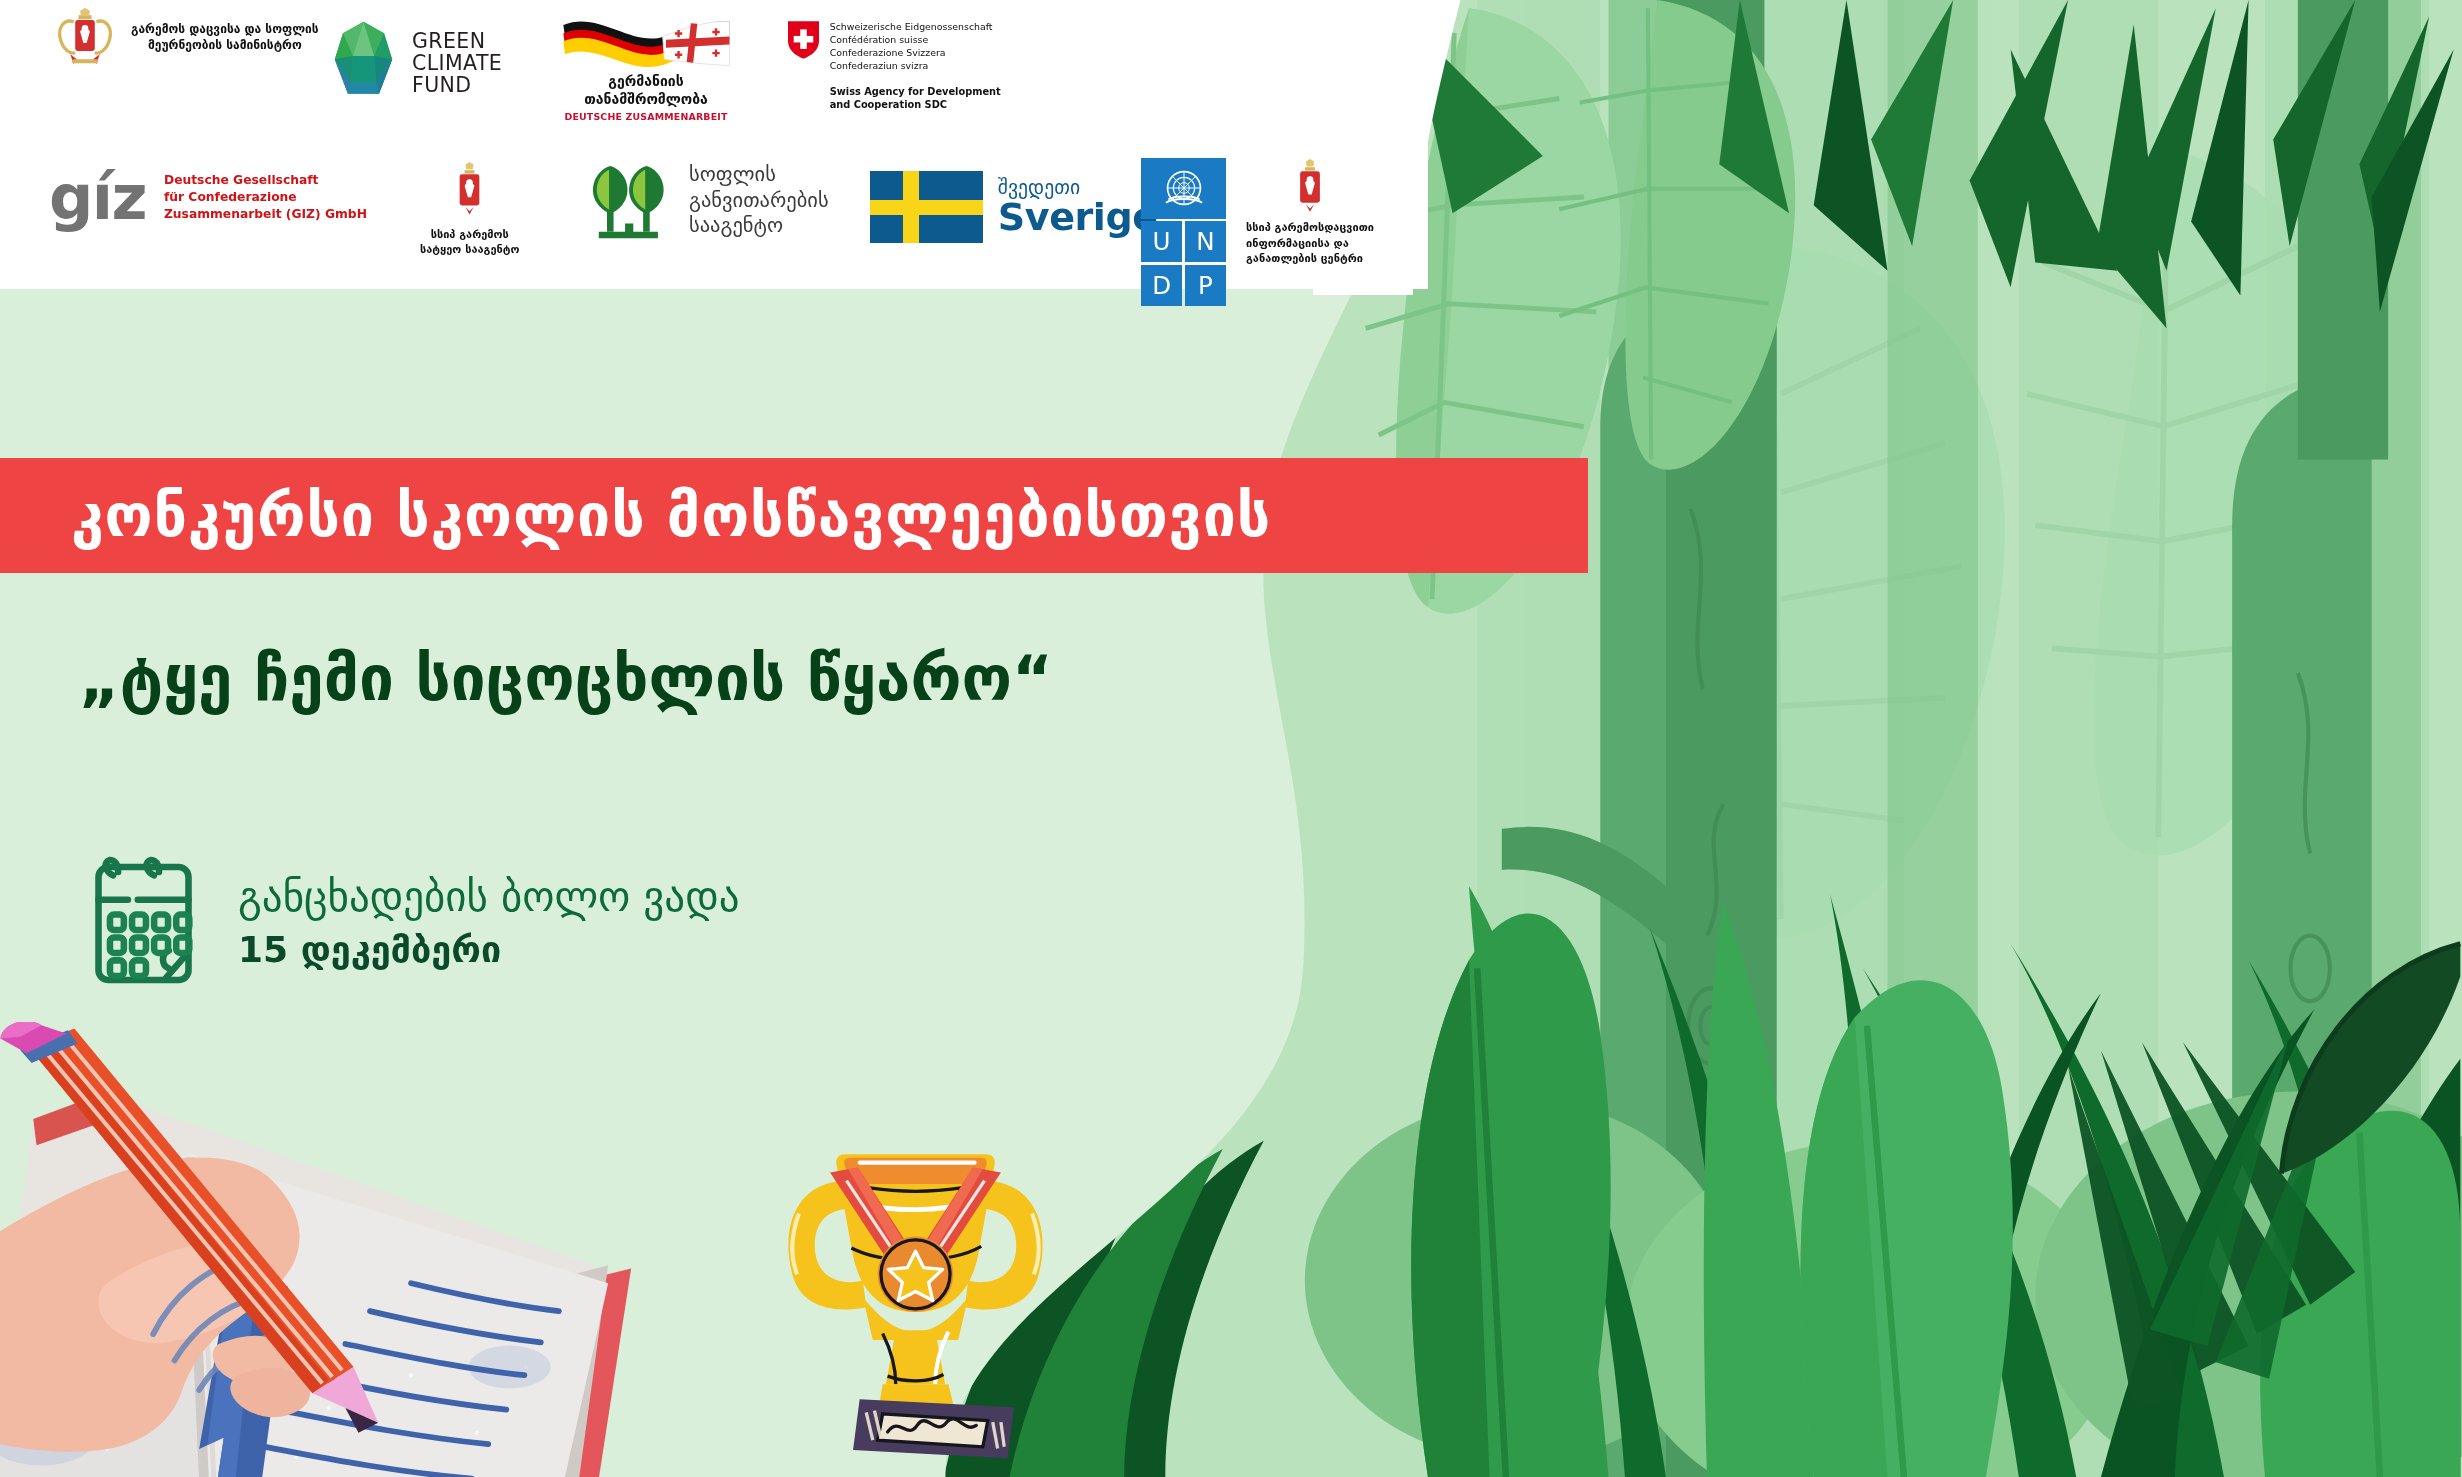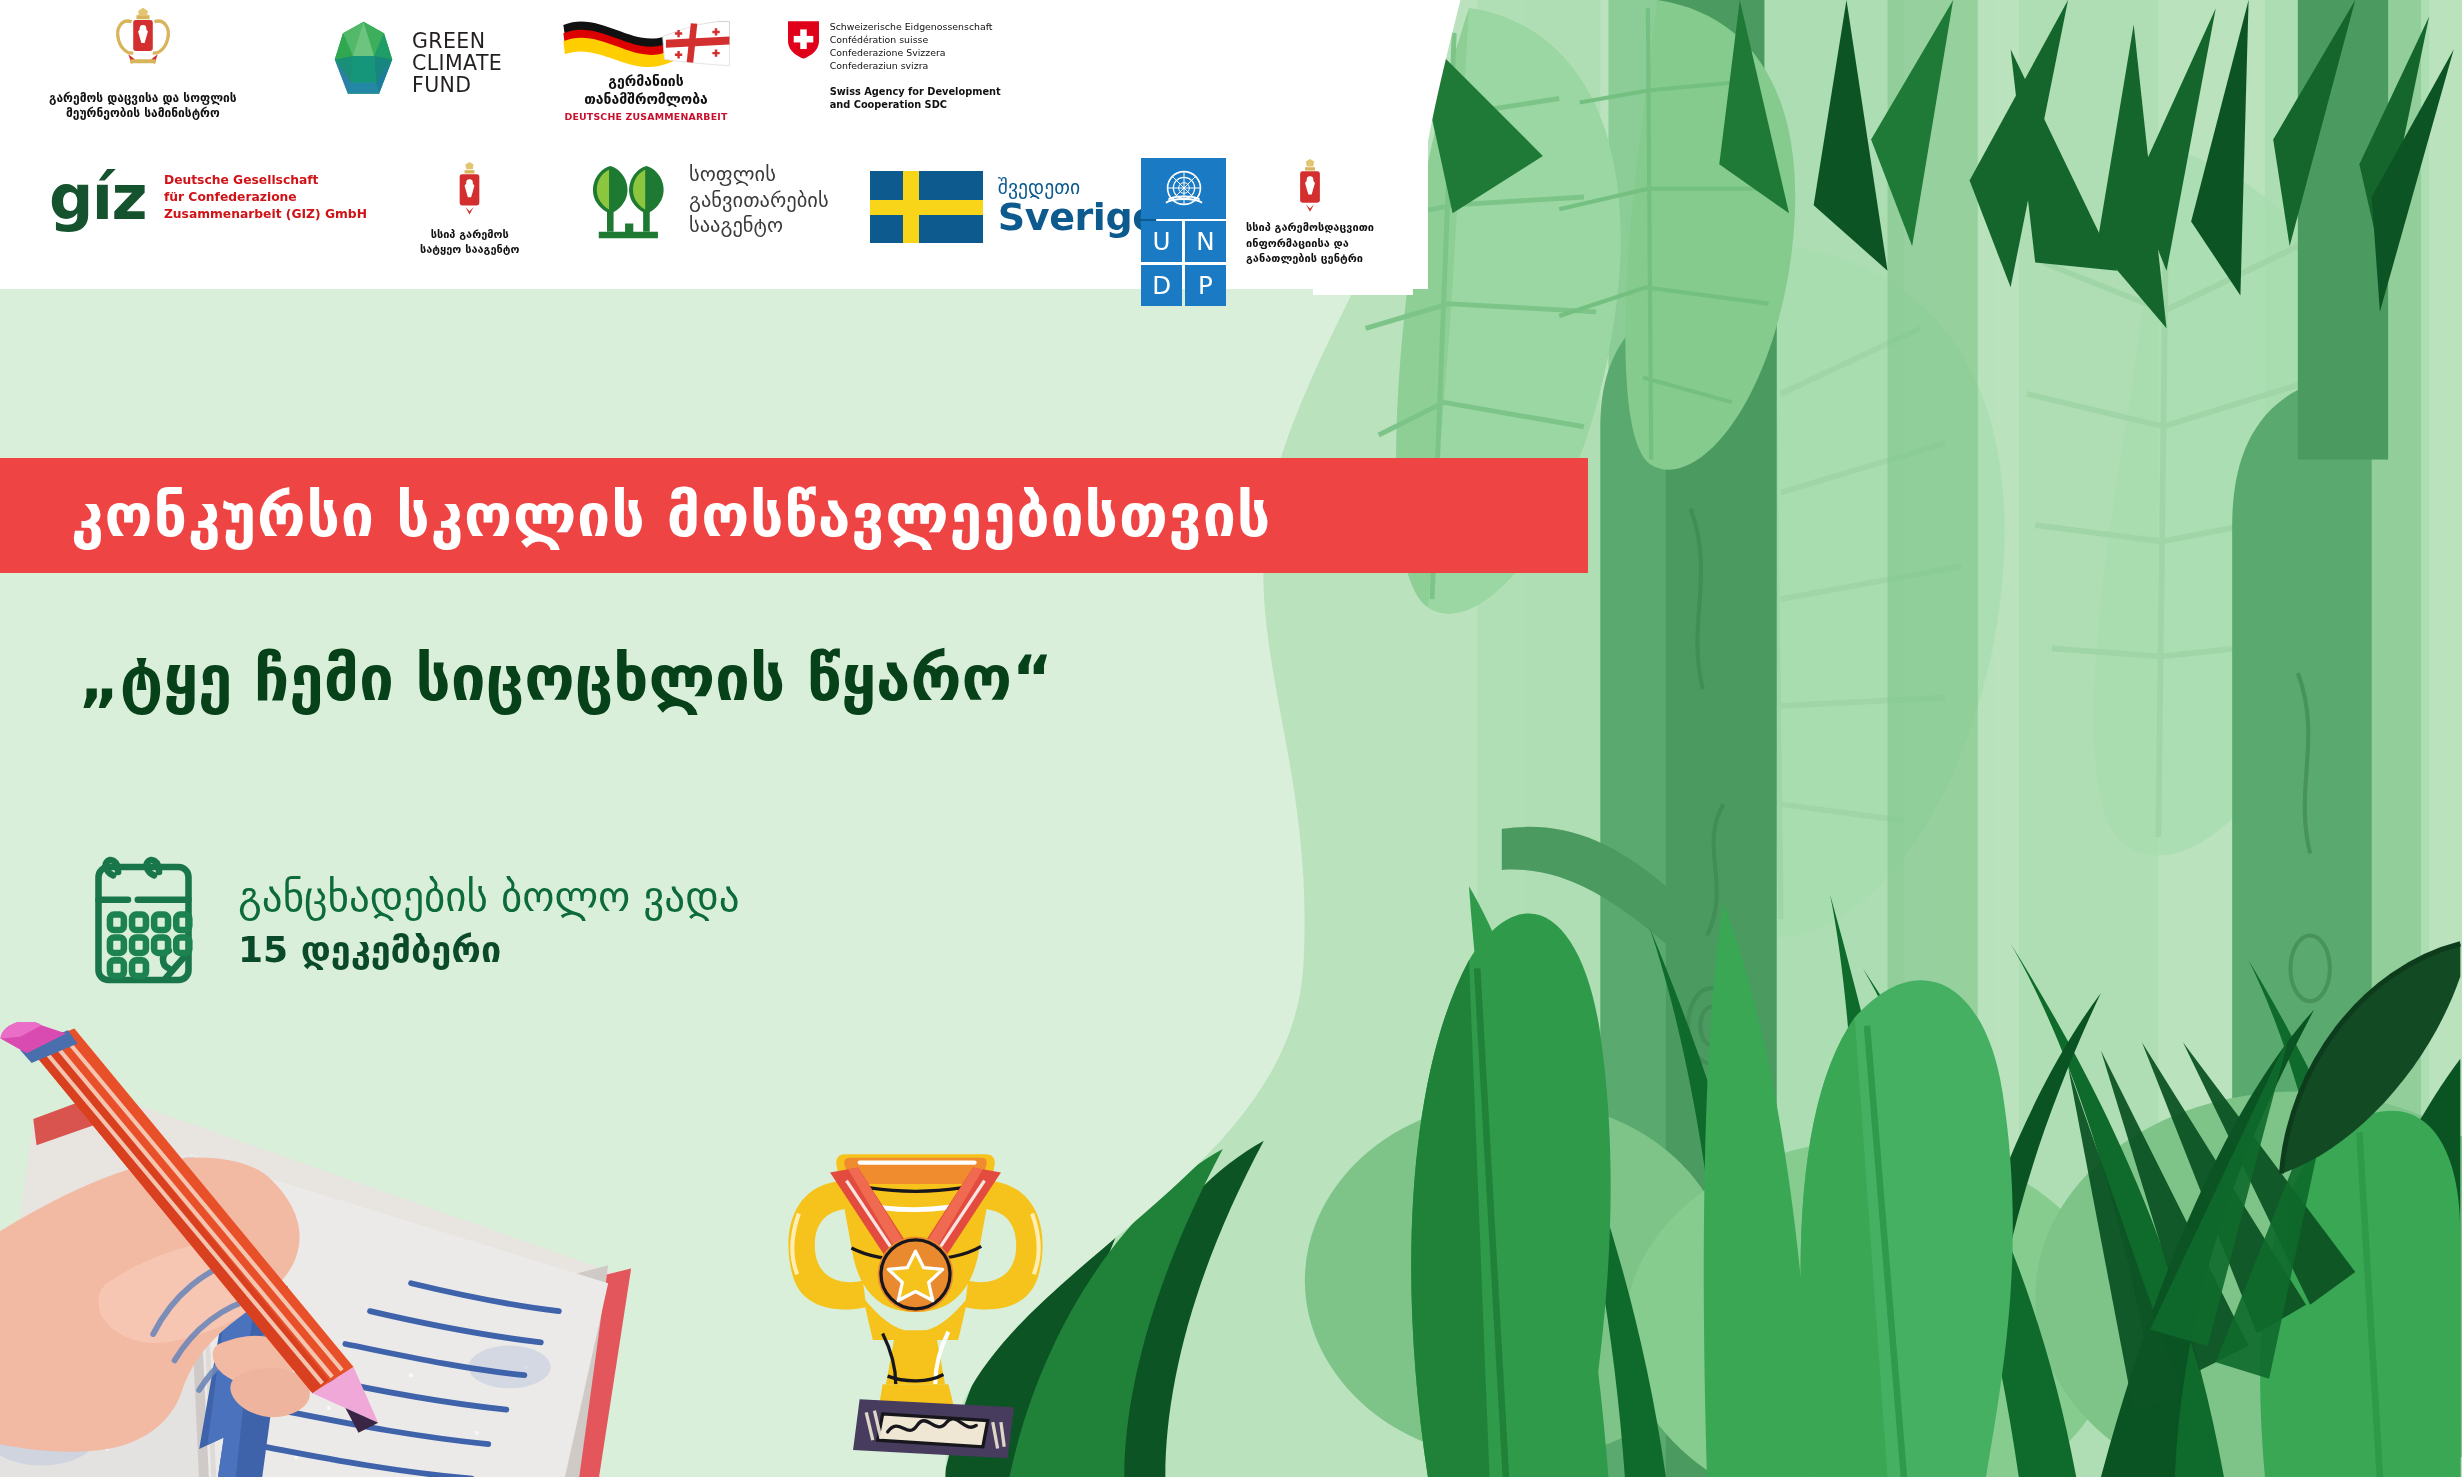--- a/index.html
+++ b/index.html
@@ -45,21 +45,21 @@
                font-family:"DejaVu Sans","Liberation Sans",sans-serif; }
 
   
   .gcf-gem { width:71px; height:87px; flex:none; }
 
   
   .hdr-text { font-size:12px; line-height:1.32; color:#111; font-weight:700; }
   .hdr-text-sm { font-size:9.4px; line-height:1.38; color:#111; font-weight:400; }
   .hdr-text-swiss-b { font-size:9.8px; line-height:1.35; color:#111; font-weight:700; }
   .gcf-label { font-size:20.5px; line-height:1.08; color:#231f20; letter-spacing:0.4px; font-weight:400; }
-  .giz-word { font-size:62px; color:#14532d; font-weight:700; letter-spacing:-1.6px; line-height:.86;
+  .giz-word { font-size:62px; color:#737373; font-weight:700; letter-spacing:-1.6px; line-height:.86;
               font-family:"DejaVu Sans","Liberation Sans",sans-serif; }
   .giz-text { font-size:12.3px; line-height:1.38; color:#d01317; font-weight:700; }
   .deutsche-zus { font-size:9.4px; color:#c8102e; letter-spacing:0.2px; font-weight:700; }
   .ger-geo { font-size:14px; color:#111; font-weight:700; line-height:1.25; }
   .sofli { font-size:20.5px; color:#3b3b3b; line-height:1.24; font-weight:400; }
   .sverige-geo { font-size:19.7px; color:#0d5a8f; line-height:1; font-weight:400; }
   .sverige-word { font-size:38px; color:#0d5a8f; font-weight:700; line-height:1; letter-spacing:-0.4px; }
   .ssip-text { font-size:11px; color:#111; font-weight:700; line-height:1.4; }
 
   
@@ -289,21 +289,21 @@
            H0 Z" fill="#d9efd9"></path>
 </svg>
 
 <div id="logo-header"></div>
 <svg id="logo-header-curve" viewBox="0 0 260 360">
   <path d="M0,0 H180 C150,120 120,240 122,360 H0 Z" fill="#ffffff"></path>
 </svg>
 
 <div class="logo-row" id="logo-row-1" style="z-index:6;">
 
-  <div class="logo-item" style="left:49px; top:6.6px; flex-direction:column; align-items:center; gap:22px;">
+  <div class="logo-item" style="left:49px; top:6.6px; flex-direction:row; align-items:center; gap:10px;">
     <svg class="emblem" width="72" height="62" viewBox="0 0 88 76">
       <path d="M36 10 h16 v5 h-16 z" fill="#d8b45a"></path>
       <path d="M38 5 l6 -4 l6 4 l-1 6 h-10 z" fill="#e3c471"></path>
       <rect x="32" y="16" width="24" height="38" rx="3" fill="#d32f2f"></rect>
       <path d="M44 22 l6 8 l-4 14 l-4 0 l-4 -14 z" fill="#fff"></path>
       <circle cx="44" cy="26" r="4" fill="#fff"></circle>
       <path d="M30 18 C18 14 10 26 14 40 C17 52 26 58 32 56" fill="none" stroke="#d8b45a" stroke-width="4"></path>
       <path d="M58 18 C70 14 78 26 74 40 C71 52 62 58 56 56" fill="none" stroke="#d8b45a" stroke-width="4"></path>
       <path d="M26 58 l8 6 l-4 6 z" fill="#d32f2f"></path>
       <path d="M62 58 l-8 6 l4 6 z" fill="#d32f2f"></path>

